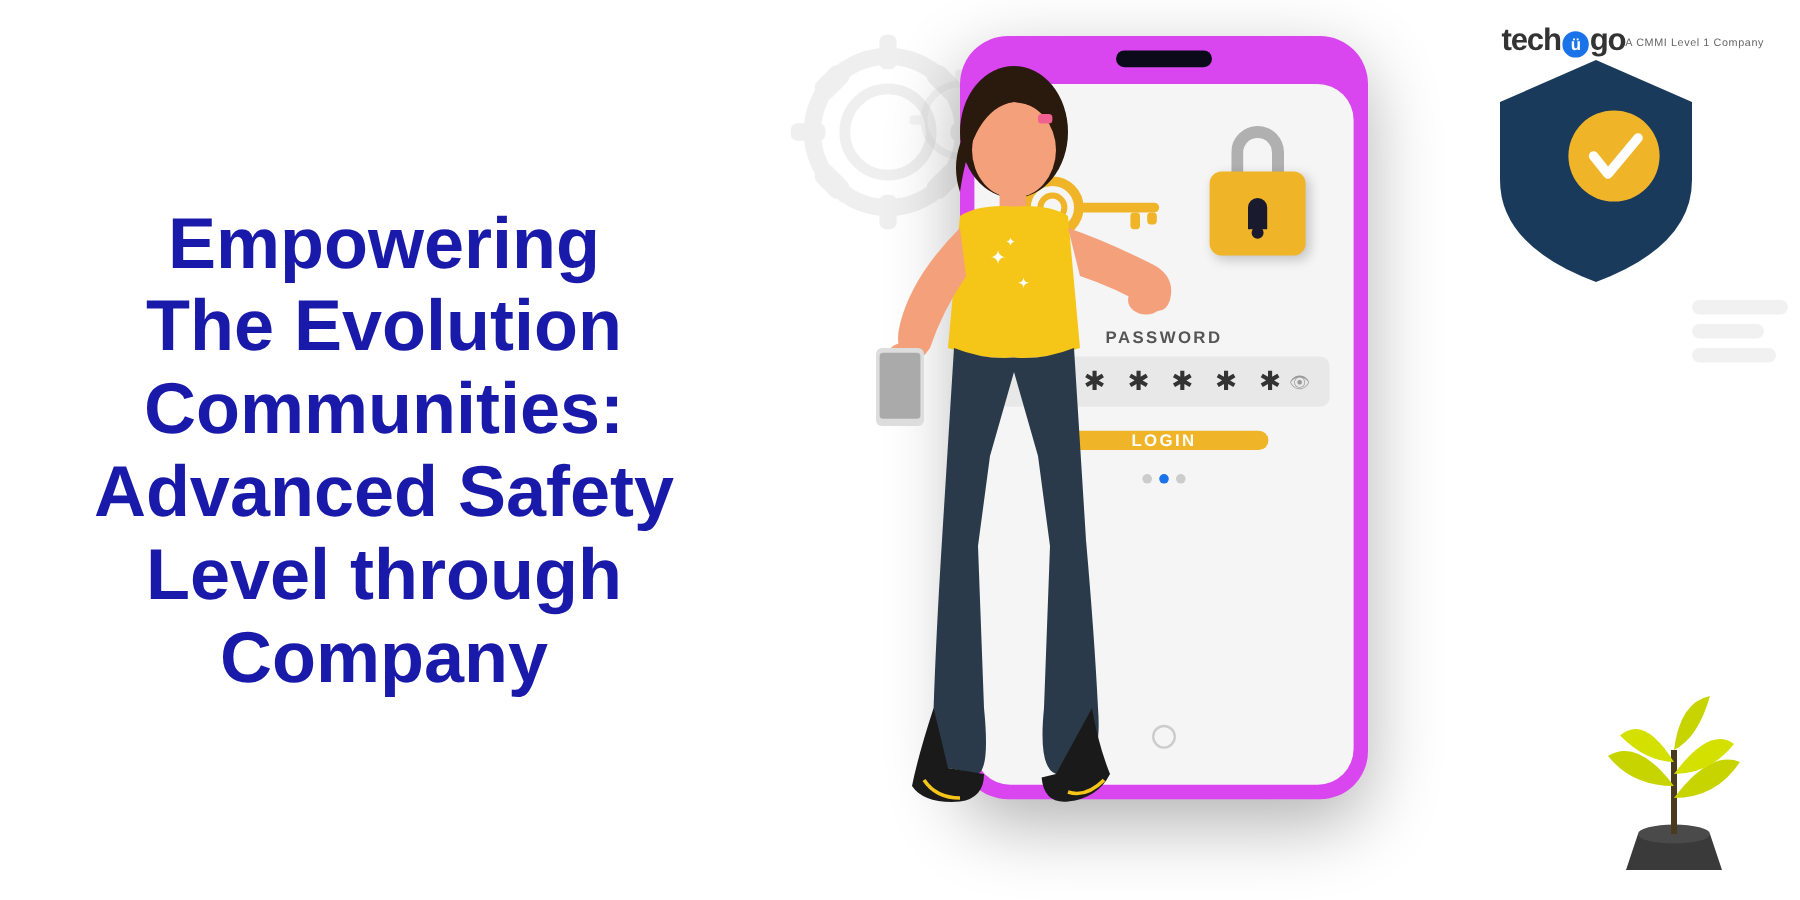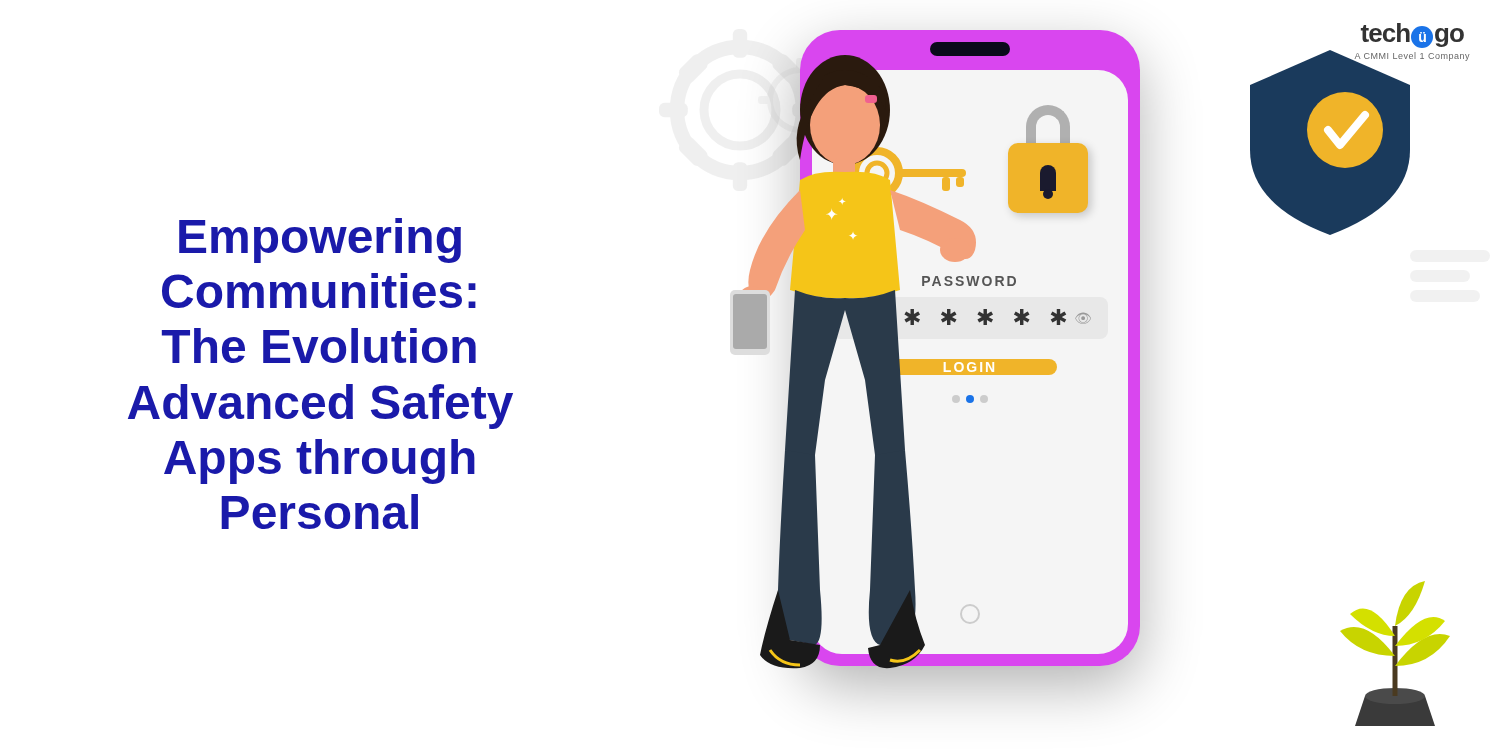--- a/index.html
+++ b/index.html
@@ -11,21 +11,21 @@
       overflow: hidden;
       position: relative;
     }
 
     
     .logo-area {
       position: absolute;
       top: 18px;
       right: 30px;
       display: flex;
-      flex-direction: column;
+      flex-direction: row;
       align-items: center;
     }
     .logo-text {
       font-size: 26px;
       font-weight: bold;
       color: #333;
       letter-spacing: -1px;
     }
     .logo-text .tech { color: #333; }
     .logo-text .u-circle {
@@ -51,21 +51,21 @@
     
     .left-content {
       position: absolute;
       left: 60px;
       top: 50%;
       transform: translateY(-50%);
       width: 520px;
       text-align: center;
     }
     .main-title {
-      font-size: 48px;
+      font-size: 60px;
       font-weight: 900;
       color: #1a1aaa;
       line-height: 1.15;
     }
 
     
     .right-illustration {
       position: absolute;
       right: 0;
       top: 0;
@@ -269,25 +269,25 @@
 <div class="logo-area">
   <div class="logo-text">
     <span class="tech">tech</span><span class="u-circle">ü</span><span class="go">go</span>
   </div>
   <div class="logo-subtitle">A CMMI Level 1 Company</div>
 </div>
 
 <div class="left-content">
   <div class="main-title">
     <div>Empowering</div>
+    <div>The Evolution</div>
     <div>Communities:</div>
-    <div>The Evolution</div>
     <div>Advanced Safety</div>
-    <div>Apps through</div>
-    <div>Personal</div>
+    <div>Level through</div>
+    <div>Company</div>
   </div>
 </div>
 
 <div class="right-illustration">
 
   <svg style="position:absolute;left:50px;top:20px;opacity:0.3;" width="180" height="180" viewBox="0 0 100 100">
     <circle cx="50" cy="50" r="35" fill="none" stroke="#ccc" stroke-width="8"></circle>
     <circle cx="50" cy="50" r="20" fill="none" stroke="#ccc" stroke-width="5"></circle>
 
     <rect x="46" y="5" width="8" height="16" rx="3" fill="#ccc"></rect>

